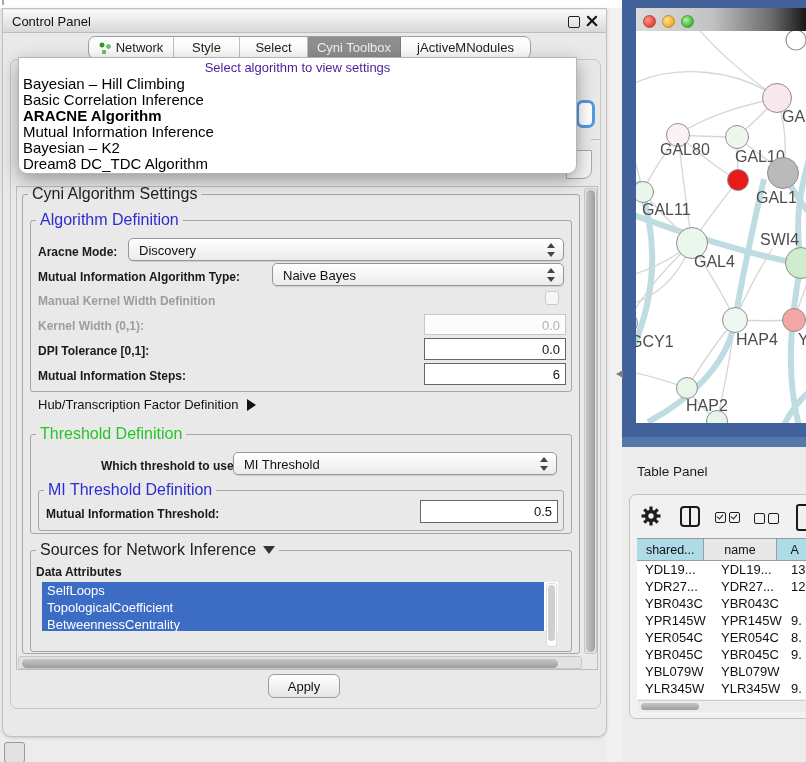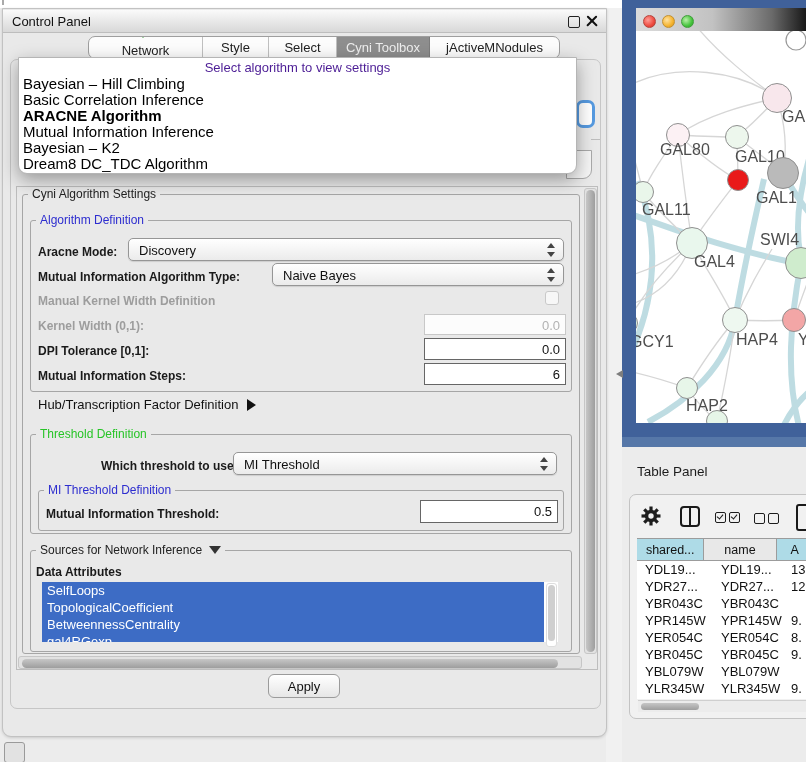--- a/index.html
+++ b/index.html
@@ -36,41 +36,41 @@
   #frag-line{position:absolute;left:591px;top:139px;width:9px;height:1px;background:#bdbdbd}
   
   #popup{position:absolute;left:18px;top:57px;width:557px;height:115px;background:#fff;
       border:1px solid #b5b5b5;border-radius:0 0 9px 9px;box-shadow:0 6px 18px rgba(0,0,0,.35);z-index:40}
   #popup .ph{height:17px;line-height:17px;text-align:center;color:#4c1d95;font-size:13px;margin-top:1px}
   .opt{height:16px;line-height:16px;font-size:15px;padding-left:4px;color:#000;white-space:nowrap}
   
   #scrollpane{position:absolute;left:16px;top:186px;width:582px;height:484px;background:#e9e9e9;
       border:1px solid #bdbdbd;box-sizing:border-box}
   .groupbox{position:absolute;border:1px solid #a6a6a6;border-radius:3px}
-  .gtitle{position:absolute;font-size:12px;line-height:12px;background:#e9e9e9;padding:0 4px;white-space:nowrap}
+  .gtitle{position:absolute;font-size:16px;line-height:12px;background:#e9e9e9;padding:0 4px;white-space:nowrap}
   .lbl{position:absolute;font-size:12px;font-weight:bold;color:#1a1a1a;white-space:nowrap}
   .lbl.dis{color:#9d9d9d}
   .plain{position:absolute;font-size:13px;color:#111;white-space:nowrap}
   .combo{position:absolute;height:23px;border:1px solid #969696;border-radius:5px;
       background:linear-gradient(#ffffff,#ebebeb);box-shadow:0 1px 1px rgba(0,0,0,.12);box-sizing:border-box}
   .combo .val{position:absolute;left:10px;top:4px;font-size:13px;color:#111;white-space:nowrap}
   .combo .arrows{position:absolute;right:8px;top:4px;width:8px;height:14px}
   .arrows i{position:absolute;left:0;width:0;height:0;border-left:4px solid transparent;border-right:4px solid transparent}
   .arrows .up{top:0;border-bottom:5px solid #444}
   .arrows .dn{bottom:0;border-top:5px solid #444}
   .field{position:absolute;background:#fff;border:1px solid #666;font-size:13px;text-align:right;
       color:#111;box-sizing:border-box;padding:3px 5px 0 0}
   .field.dis{border-color:#c8c8c8;color:#b2b2b2;background:#fcfcfc}
   .cbx{position:absolute;width:14px;height:14px;border:1px solid #c9c9c9;border-radius:3px;background:#f7f7f7;box-sizing:border-box}
   .tri-right{display:inline-block;width:0;height:0;border-top:6px solid transparent;
       border-bottom:6px solid transparent;border-left:9px solid #111}
   .tri-down{display:inline-block;width:0;height:0;border-left:6px solid transparent;
       border-right:6px solid transparent;border-top:8px solid #333}
   .sel-item{height:17px;line-height:17px;font-size:13px;color:#fff;background:#3d6cc5;padding-left:5px;width:497px}
-  #attr-list{position:absolute;left:42px;top:582px;width:516px;height:60px;background:#fff;overflow:hidden}
+  #attr-list{position:absolute;left:42px;top:582px;width:516px;height:49px;background:#fff;overflow:hidden}
   .sbv{position:absolute;background:#e2e2e2;border:1px solid #c6c6c6;border-radius:3px;box-sizing:border-box}
   .thumb{position:absolute;background:linear-gradient(to right,#c6c6c6,#9e9e9e);border-radius:6px}
   .thumb.h{background:linear-gradient(#c6c6c6,#9e9e9e)}
   #apply-btn{position:absolute;left:268px;top:674px;width:70px;height:22px;border:1px solid #9b9b9b;
       border-radius:6px;background:linear-gradient(#ffffff,#e6e6e6);font-size:13px;color:#111;
       display:flex;align-items:center;justify-content:center}
   #mini-panel-icon{position:absolute;left:4px;top:742px;width:19px;height:19px;border:1px solid #9a9a9a;
       border-radius:3px;background:#e2e2e2}
   
   #net-frame{position:absolute;left:622px;top:0;width:184px;height:447px;background:#40619a}
@@ -128,21 +128,21 @@
       <span id="cp-title">Control Panel</span>
       <span id="float-btn"></span>
       <span id="close-btn">
           <i class="a"></i>
           <i class="b"></i>
         </span>
     </div>
   </div>
 
   <div class="seg" id="top-tabs" style="left:88px;top:36px">
-      <div class="tab" style="width: 114px; flex-direction: column;">
+      <div class="tab" style="width: 85px;">
         <span class="net-icon"></span>
         <span>Network</span>
       </div>
       <div class="tab" style="width: 66px;">
         <span>Style</span>
       </div>
       <div class="tab" style="width: 68px;">
         <span>Select</span>
       </div>
       <div class="tab sel" style="width: 93px;">

